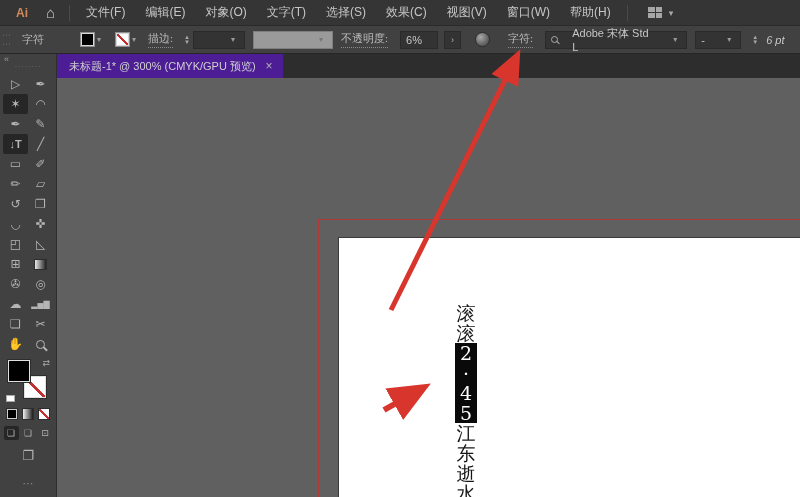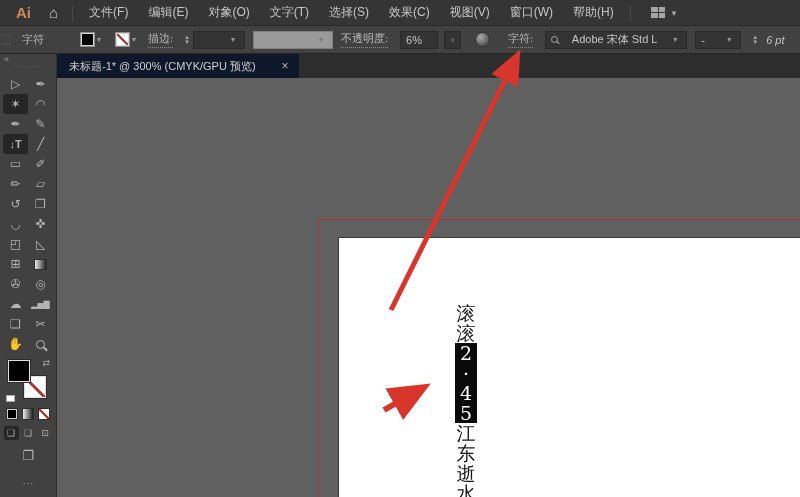--- a/index.html
+++ b/index.html
@@ -3,21 +3,21 @@
 <meta charset="utf-8">
 <style>
   * { margin:0; padding:0; box-sizing:border-box; }
   html,body { width:800px; height:497px; overflow:hidden; background:#606060;
     font-family:"Liberation Sans","DejaVu Sans",sans-serif; }
   .app { position:relative; width:800px; height:497px; }
 
   
   .menubar { position:absolute; left:0; top:0; width:800px; height:26px; background:#353535;
     border-bottom:1px solid #2a2a2a; display:flex; align-items:center; color:#c6c6c6; font-size:12px; }
-  .ai-logo { font-weight:bold; font-size:15px; color:#d28a5c; margin:0 10px 0 16px; }
+  .ai-logo { font-weight:bold; font-size:12px; color:#d28a5c; margin:0 10px 0 16px; }
   .home { font-size:15px; color:#cecece; margin:0 8px; }
   .vsep { width:1px; height:16px; background:#4a4a4a; margin:0 6px; }
   .menu-item { padding:0 10px; cursor:default; }
   .ws-icon { width:15px; height:12px; display:grid; grid-template-columns:7px 6px; grid-template-rows:5px 5px;
     gap:1px; margin-left:14px; }
   .ws-icon i { background:#a6a6a6; }
   .chev { color:#a8a8a8; font-size:9px; margin:0 6px; }
 
   
   .controlbar { position:absolute; left:0; top:26px; width:800px; height:28px; background:#414141;
@@ -33,32 +33,32 @@
   .field { background:#333; border:1px solid #2a2a2a; height:18px; display:flex; align-items:center;
     padding:0 5px; color:#c7c7c7; }
   .dd1 { width:52px; justify-content:flex-end; }
   .dd2 { width:80px; background:#9a9a9a; border-color:#7e7e7e; margin-left:8px; justify-content:flex-end; }
   .dd2 .dd-chev { color:#777; }
   .opval { width:38px; margin-left:4px; }
   .nextbtn { width:17px; height:18px; background:#333; border:1px solid #2a2a2a; color:#b5b5b5;
     display:flex; align-items:center; justify-content:center; font-size:9px; margin-left:6px; }
   .colorwheel { width:15px; height:15px; border-radius:50%; margin:0 10px 0 14px;
     background:radial-gradient(circle at 35% 32%, #a9a9a9, #5a5a5a 70%); border:1px solid #2d2d2d; }
-  .fontfield { width:142px; margin-left:4px; gap:4px;text-align:center; }
+  .fontfield { width:142px; margin-left:4px; gap:14px; }
   .mag { width:7px; height:7px; border:1px solid #aaa; border-radius:50%; position:relative; flex:none; }
   .mag::after { content:""; position:absolute; width:4px; height:1px; background:#aaa;
     transform:rotate(45deg); right:-3px; bottom:-1px; }
   .stylefield { width:46px; margin-left:8px; justify-content:space-between; }
   .sizewrap { display:flex; align-items:center; margin-left:8px; }
   .sizefield { width:36px; border:none; background:transparent;font-style:italic; }
 
   
   .tabbar { position:absolute; left:57px; top:54px; width:743px; height:24px; background:#2d2d2d; display:flex; }
-  .tab { height:24px; background:#0f172a; color:#cfcfcf; font-size:11px; display:flex; align-items:center;
-    gap:26px; padding:0 10px 0 12px; }
+  .tab { height:24px; background:#4c1d95; color:#cfcfcf; font-size:11px; display:flex; align-items:center;
+    gap:10px; padding:0 10px 0 12px; }
   .tab-close { color:#b3b3b3; font-size:12px; }
 
   
   .toolpanel { position:absolute; left:0; top:54px; width:57px; height:443px; background:#414141;
     border-right:1px solid #2e2e2e; display:flex; flex-direction:column; }
   .tp-head { height:10px; color:#9a9a9a; font-size:9px; padding-left:4px; line-height:10px; }
   .tp-grip { text-align:center; color:#6a6a6a; font-size:7px; letter-spacing:1px; line-height:6px; height:8px; }
   .tools { display:grid; grid-template-columns:1fr 1fr; grid-auto-rows:20px; padding:2px 3px 0 3px; }
   .tcell { display:flex; align-items:center; justify-content:center; color:#b5b5b5; font-size:12px; border-radius:2px; }
   .tcell.active { background:#262626; }

